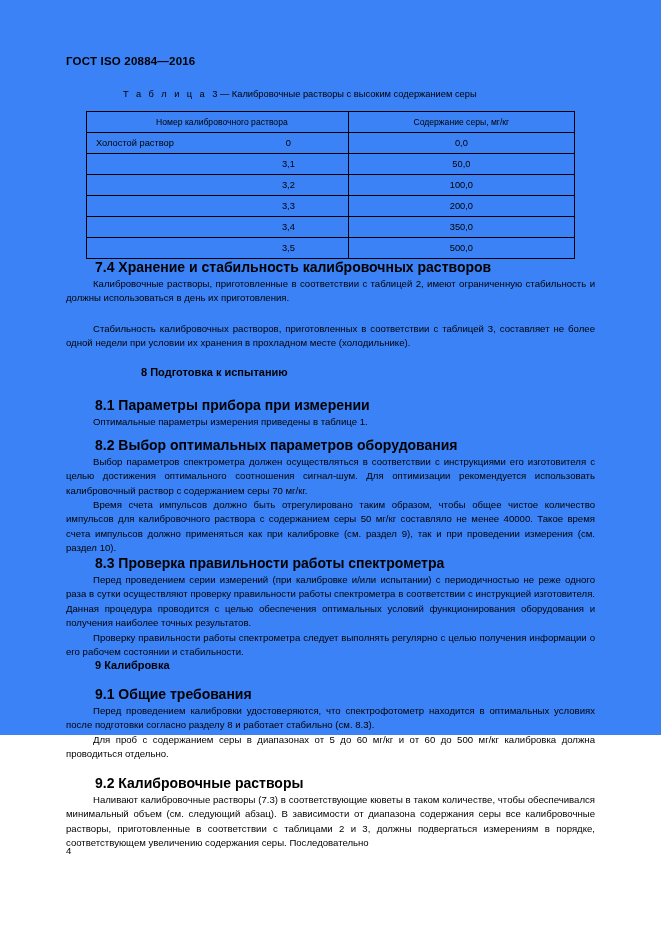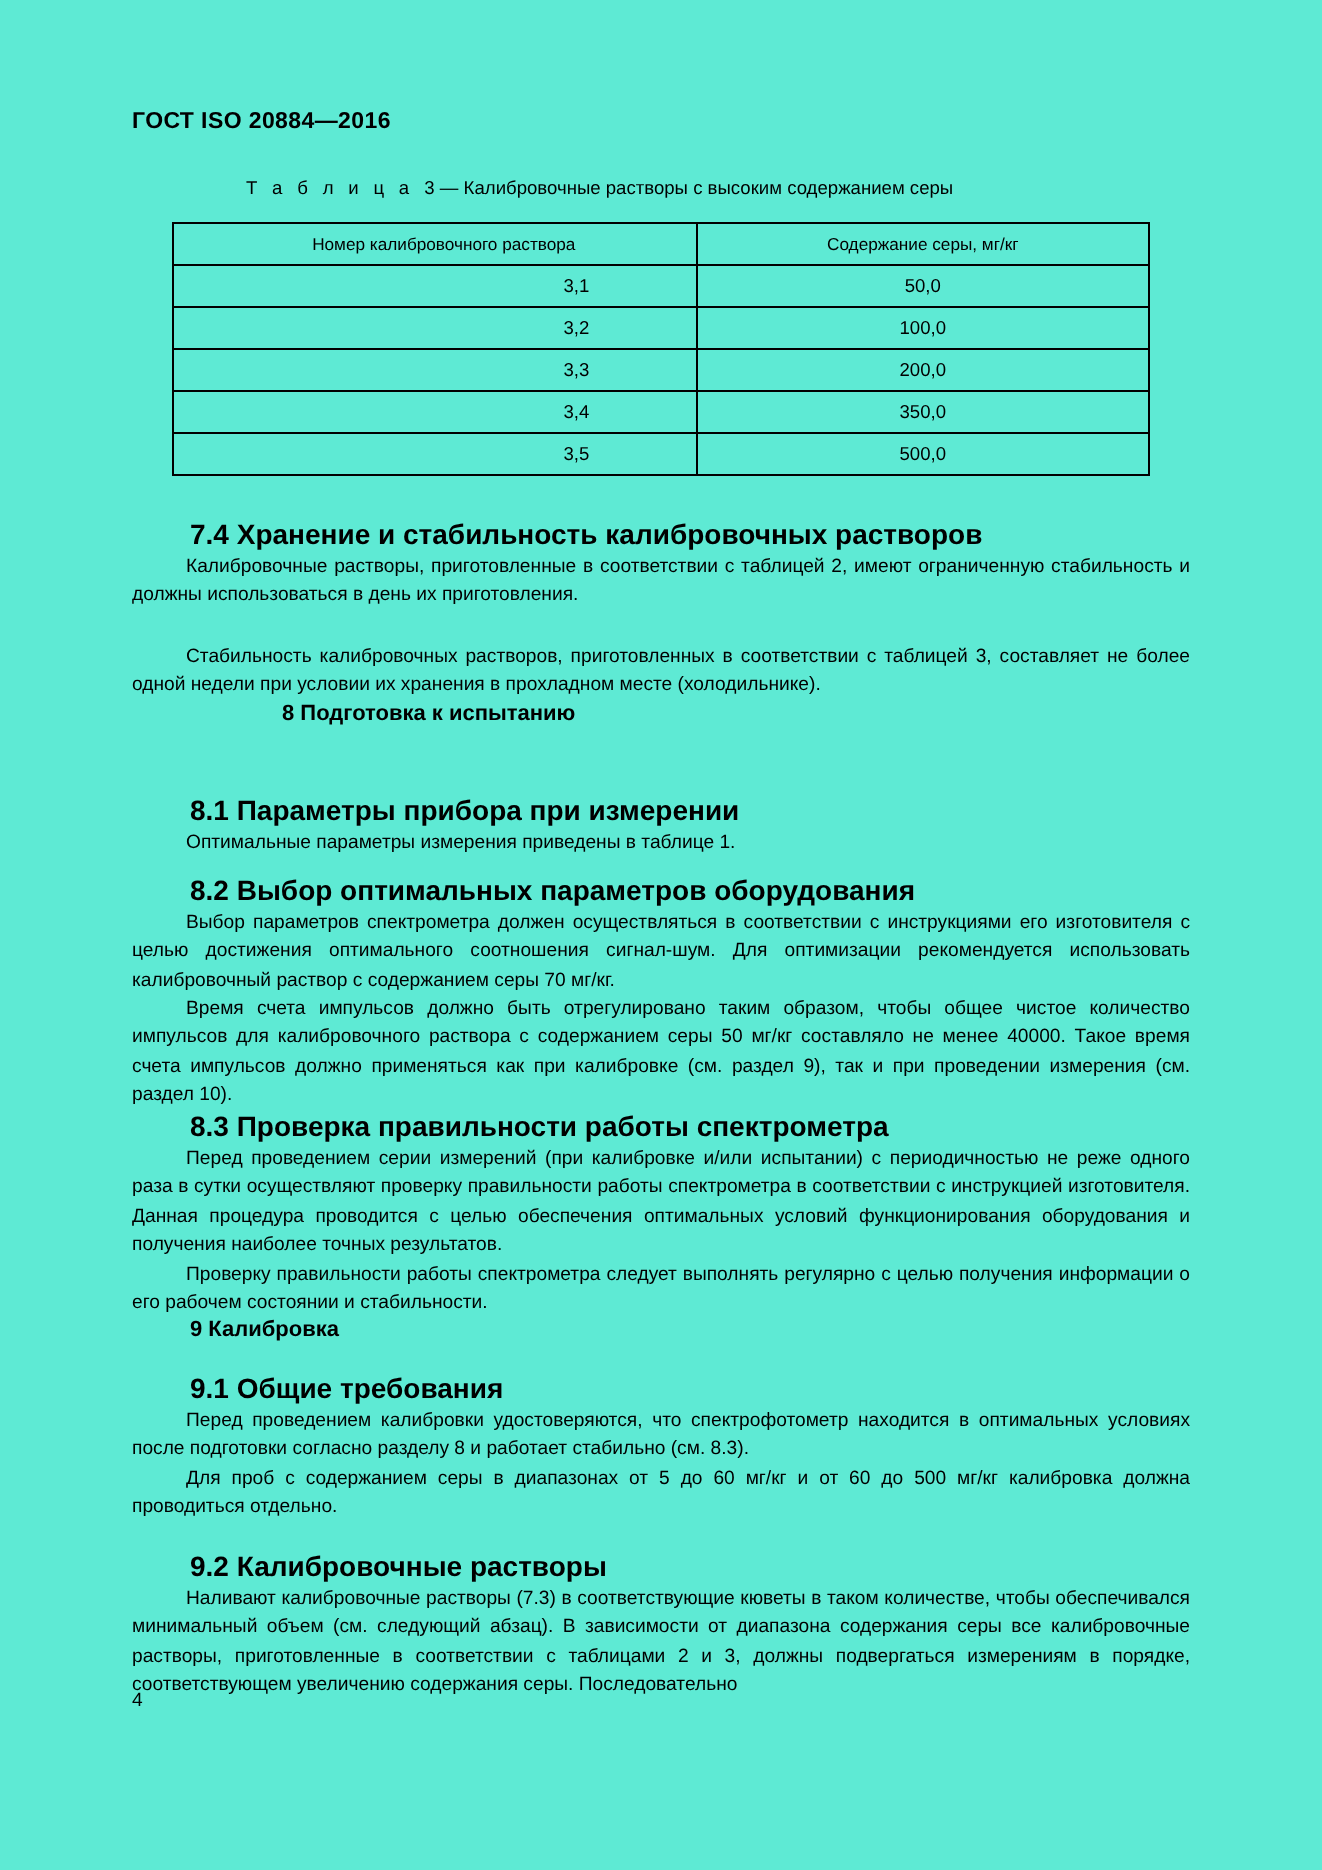--- a/index.html
+++ b/index.html
@@ -12,22 +12,22 @@
     height: 935px;
     font-family: "Liberation Sans", sans-serif;
     color: #000000;
     position: relative;
     overflow: hidden;
   }
   .page {
     position: absolute;
     left: 0; top: 0;
     width: 661px;
-    height: 935px;
-    background: #5eead4;
+    height: 735px;
+    background: #3b82f6;
   }
   
   .doc-header {
     position: absolute;
     left: 66px;
     top: 55px;
     font-size: 11.5px;
     font-weight: bold;
     letter-spacing: 0.2px;
   }
@@ -126,20 +126,25 @@
 
   <table class="data-table">
     <thead>
       <tr>
         <th class="col-label hdr-left" colspan="2" style="border-right:1px solid #000 !important;">Номер калибровочного раствора</th>
         <th class="col-val">Содержание серы, мг/кг</th>
       </tr>
     </thead>
     <tbody>
       <tr>
+        <td class="col-label">Холостой раствор</td>
+        <td class="col-num">0</td>
+        <td class="col-val">0,0</td>
+      </tr>
+      <tr>
         <td class="col-label"></td>
         <td class="col-num">3,1</td>
         <td class="col-val">50,0</td>
       </tr>
       <tr>
         <td class="col-label"></td>
         <td class="col-num">3,2</td>
         <td class="col-val">100,0</td>
       </tr>
       <tr>
@@ -157,21 +162,21 @@
         <td class="col-num">3,5</td>
         <td class="col-val">500,0</td>
       </tr>
     </tbody>
   </table>
 
   <div class="h3" style="top:259px;">7.4  Хранение и стабильность калибровочных растворов</div>
   <div class="para" style="top:277px;">Калибровочные растворы, приготовленные в соответствии с таблицей 2, имеют ограниченную стабильность и должны использоваться в день их приготовления.</div>
   <div class="para" style="top:306px;margin-top:16px;">Стабильность калибровочных растворов, приготовленных в соответствии с таблицей 3, составляет не более одной недели при условии их хранения в прохладном месте (холодильнике).</div>
 
-  <div class="h2" style="top:351px;padding-left:46px;">8  Подготовка к испытанию</div>
+  <div class="h2" style="top:366px;padding-left:46px;">8  Подготовка к испытанию</div>
 
   <div class="h3" style="top:397px;">8.1  Параметры прибора при измерении</div>
   <div class="para nojust" style="top:415px;">Оптимальные параметры измерения приведены в таблице 1.</div>
 
   <div class="h3" style="top:437px;">8.2  Выбор оптимальных параметров оборудования</div>
   <div class="para" style="top:455px;">Выбор параметров спектрометра должен осуществляться в соответствии с инструкциями его изготовителя с целью достижения оптимального соотношения сигнал-шум. Для оптимизации рекомендуется использовать калибровочный раствор с содержанием серы 70 мг/кг.</div>
   <div class="para" style="top:498px;">Время счета импульсов должно быть отрегулировано таким образом, чтобы общее чистое количество импульсов для калибровочного раствора с содержанием серы 50 мг/кг составляло не менее 40000. Такое время счета импульсов должно применяться как при калибровке (см. раздел 9), так и при проведении измерения (см. раздел 10).</div>
 
   <div class="h3" style="top:555px;">8.3  Проверка правильности работы спектрометра</div>
   <div class="para" style="top:573px;">Перед проведением серии измерений (при калибровке и/или испытании) с периодичностью не реже одного раза в сутки осуществляют проверку правильности работы спектрометра в соответствии с инструкцией изготовителя. Данная процедура проводится с целью обеспечения оптимальных условий функционирования оборудования и получения наиболее точных результатов.</div>

